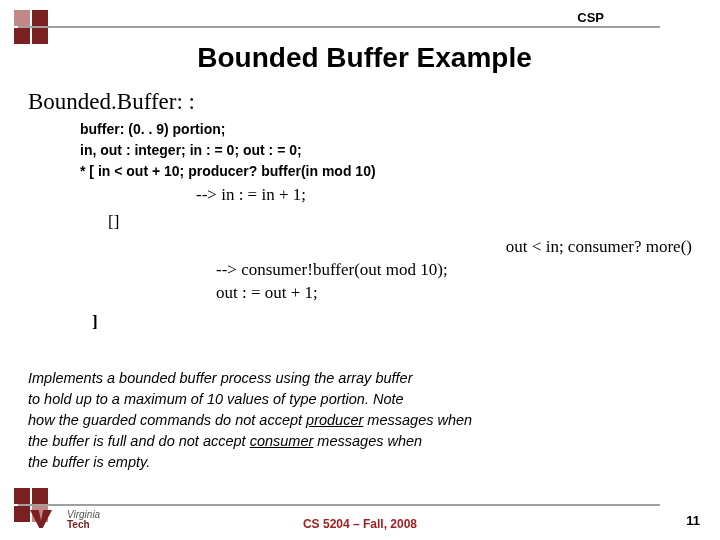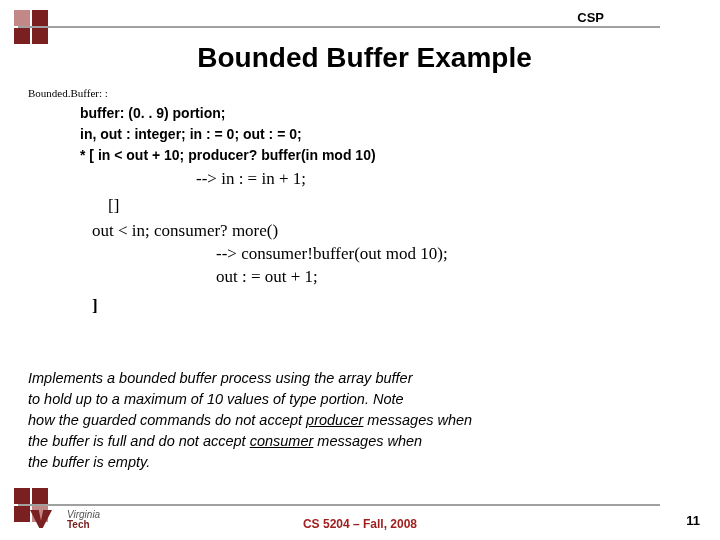--- a/index.html
+++ b/index.html
@@ -74,21 +74,21 @@
   .body {
     position: absolute;
     top: 86px;
     left: 28px;
     right: 28px;
     font-size: 15px;
     line-height: 1.35;
   }
   .decl {
     font-family: "Times New Roman", serif;
-    font-size: 11px;
+    font-size: 23px;
   }
   .defs {
     margin-left: 52px;
     font-weight: bold;
     font-size: 14px;
     line-height: 1.5;
     margin-top: 2px;
   }
   .code-serif {
     font-family: "Times New Roman", serif;
@@ -97,21 +97,22 @@
   .line-arrow {
     margin-left: 168px;
     margin-top: 2px;
   }
   .bracket {
     margin-left: 80px;
     margin-top: 4px;
     margin-bottom: 2px;
   }
   .guard2 {
-    margin-left: 64px;
+    margin-left: 120px;
+    text-align: right;
   }
   .line-arrow2 {
     margin-left: 188px;
   }
   .line-arrow3 {
     margin-left: 188px;
   }
   .close-bracket {
     margin-left: 64px;
     margin-top: 6px;

